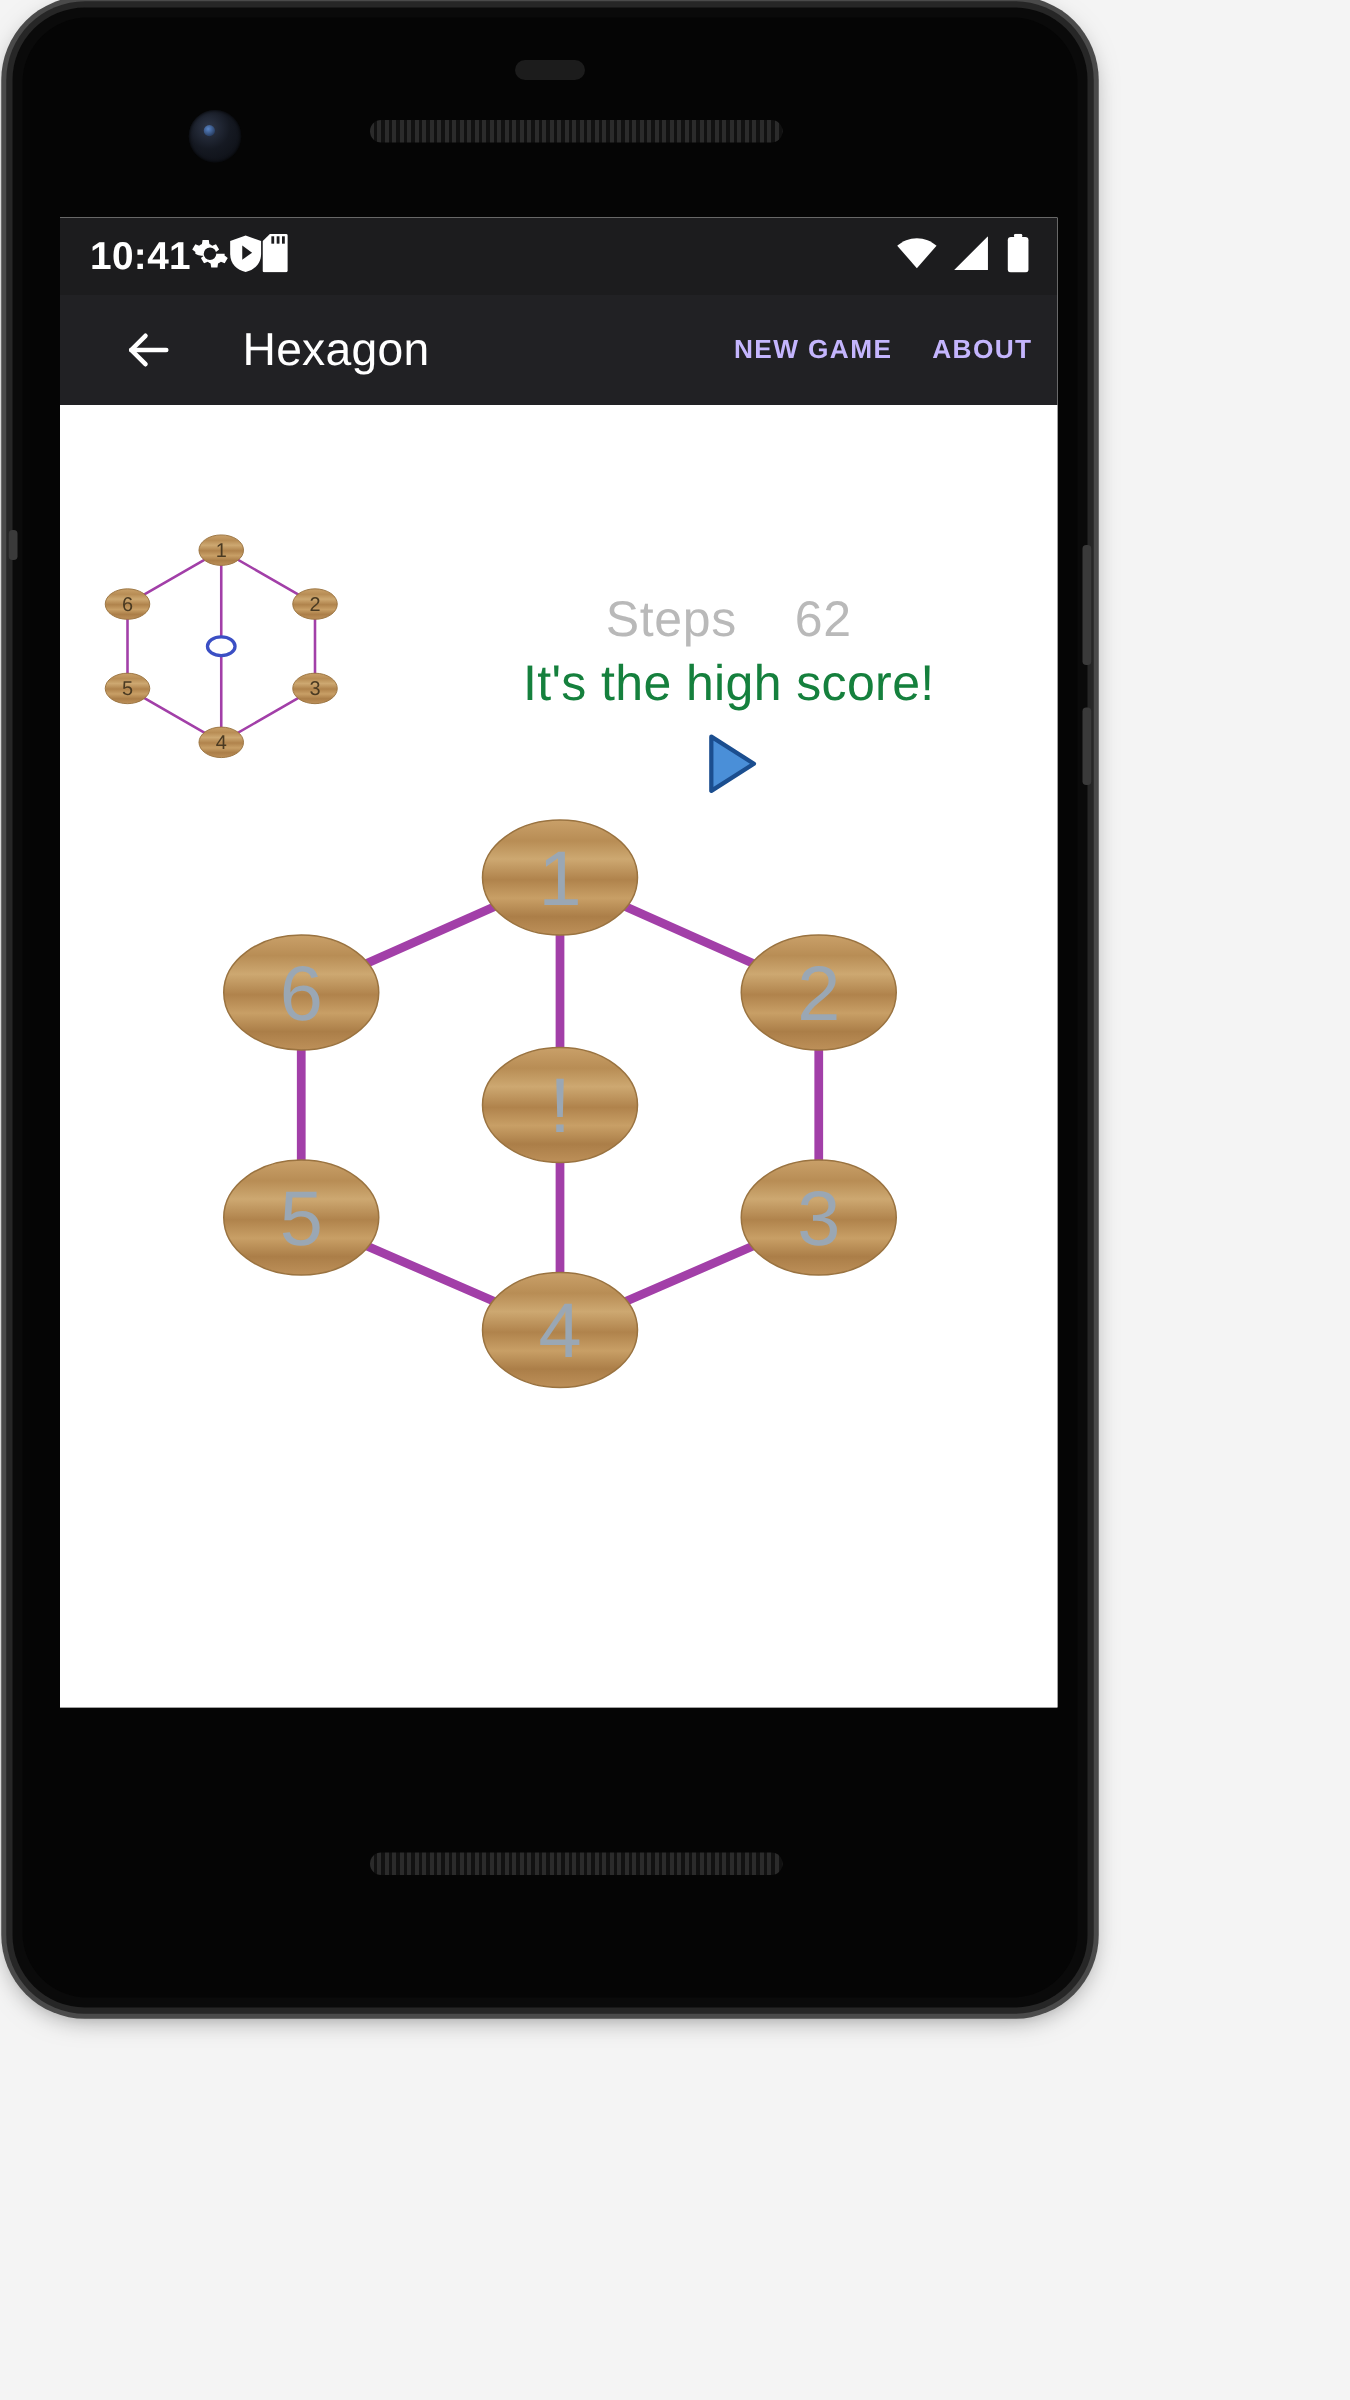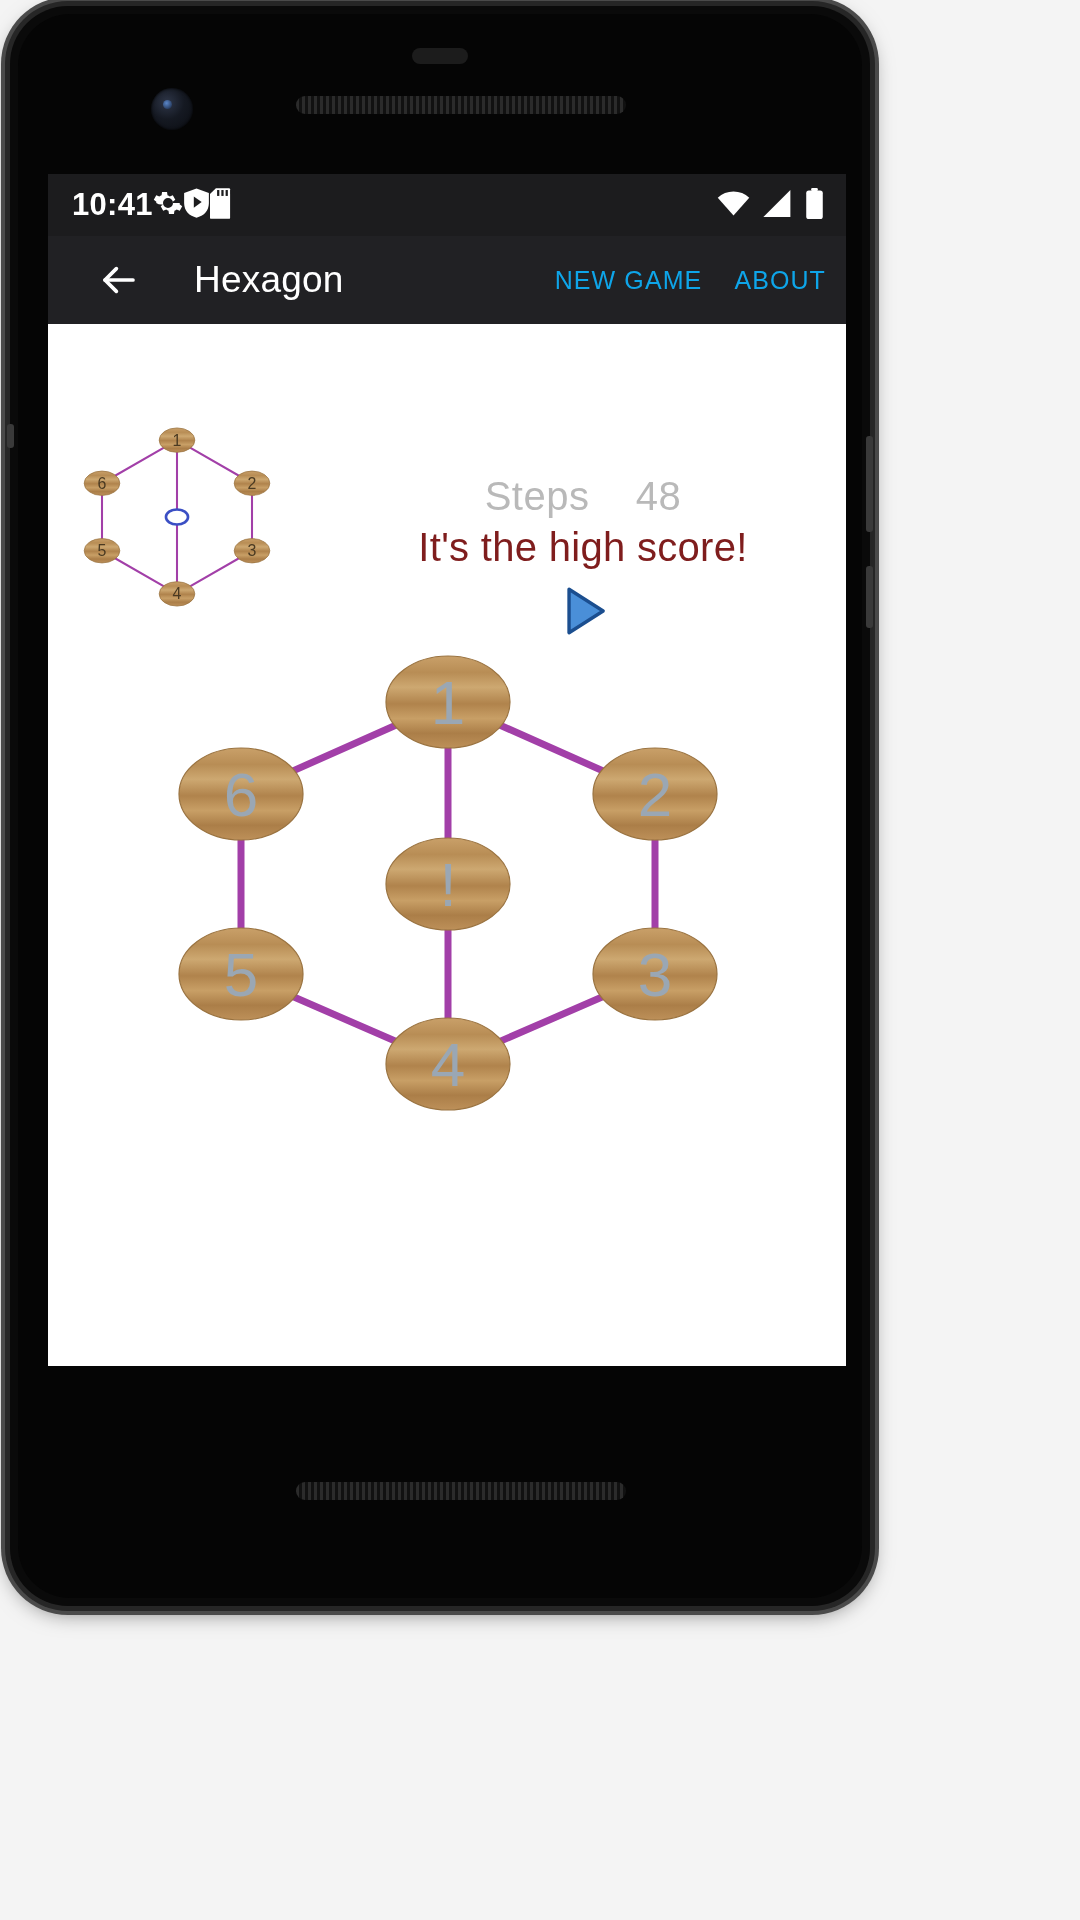--- a/index.html
+++ b/index.html
@@ -44,29 +44,29 @@
   .sb-right{position:absolute;right:22px;top:0;height:62px;display:flex;align-items:center;gap:12px;}
   .ic{display:inline-block;}
 
   
   .appbar{position:relative;height:88px;background:#212124;color:#fff;}
   .back-arrow{position:absolute;left:50px;top:50%;transform:translateY(-50%);width:42px;height:42px;}
   .app-title{position:absolute;left:146px;top:50%;transform:translateY(-50%);
              font-size:37px;font-weight:400;letter-spacing:.2px;}
   .appbar-actions{position:absolute;right:20px;top:50%;transform:translateY(-50%);
              display:flex;align-items:center;gap:32px;}
-  .action{font-size:25px;font-weight:400;letter-spacing:1.1px;color:#0ea5e9;cursor:pointer;}
+  .action{font-size:21px;font-weight:700;letter-spacing:1.1px;color:#c4b5fd;cursor:pointer;}
 
   
   .appbody{position:relative;height:1042px;background:#fff;}
 
   .preview{position:absolute;left:14px;top:88px;width:230px;height:200px;}
   .scorebox{position:absolute;left:300px;top:150px;width:470px;text-align:center;}
   .score-line{font-size:40px;color:#b9b9b9;letter-spacing:.5px;white-space:pre;}
-  .msg-line{font-size:40px;color:#7f1d1d;letter-spacing:.3px;margin-top:6px;}
+  .msg-line{font-size:40px;color:#15803d;letter-spacing:.3px;margin-top:6px;}
   .playbtn{margin-top:10px;display:flex;justify-content:center;cursor:pointer;}
 
   .board{position:absolute;left:110px;top:330px;width:580px;height:480px;}
 
   text{font-family:"Liberation Sans",sans-serif;}
 </style>
 </head>
 <body>
 
 <div class="stage">
@@ -176,21 +176,21 @@
               <text x="118" y="199.95" text-anchor="middle" font-size="17" fill="#4a3a22" font-family="&quot;Liberation Sans&quot;,sans-serif">4</text>
               <ellipse cx="38" cy="148" rx="19" ry="13" fill="url(#preview-svg-wood)" stroke="#9a7340" stroke-width="0.8"></ellipse>
               <text x="38" y="153.95" text-anchor="middle" font-size="17" fill="#4a3a22" font-family="&quot;Liberation Sans&quot;,sans-serif">5</text>
               <ellipse cx="38" cy="76" rx="19" ry="13" fill="url(#preview-svg-wood)" stroke="#9a7340" stroke-width="0.8"></ellipse>
               <text x="38" y="81.95" text-anchor="middle" font-size="17" fill="#4a3a22" font-family="&quot;Liberation Sans&quot;,sans-serif">6</text>
               <ellipse cx="118" cy="112" rx="11.78" ry="8.06" fill="#ffffff" stroke="#3b4fc4" stroke-width="2.8000000000000003"></ellipse>
             </svg>
         </div>
 
         <div class="scorebox">
-          <div class="score-line">Steps    48</div>
+          <div class="score-line">Steps    62</div>
           <div class="msg-line">It's the high score!</div>
           <div class="playbtn">
             <svg width="62" height="62" viewBox="0 0 40 40">
               <polygon points="11,6 33,20 11,34" fill="#4a8fd8" stroke="#1b4e8f" stroke-width="2.2" stroke-linejoin="round"></polygon>
             </svg>
           </div>
         </div>
 
         <div class="board">
           <svg id="board-svg" width="580" height="480" viewBox="0 0 580 480">

